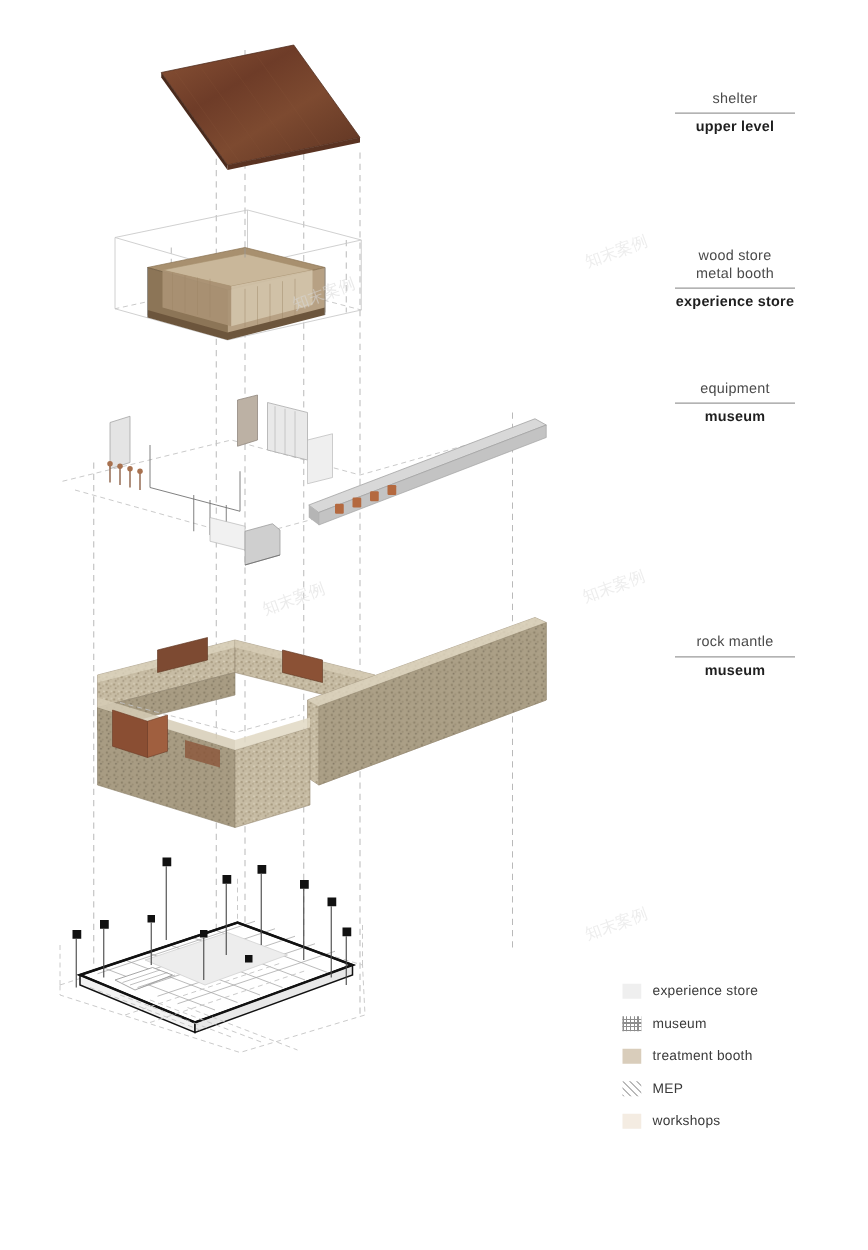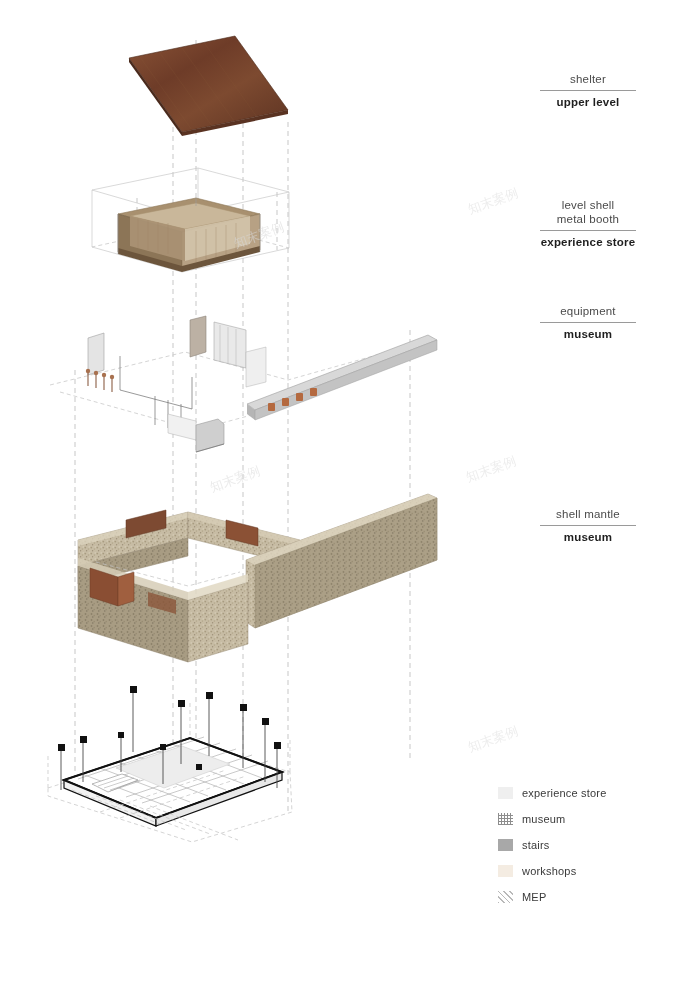--- a/index.html
+++ b/index.html
@@ -312,55 +312,55 @@
     </g>
   </svg>
 
   <div class="ann" style="top:72px">
     <div class="sub">shelter</div>
     <div class="rule"></div>
     <div class="main">upper level</div>
   </div>
 
   <div class="ann" style="top:198px">
-    <div class="sub">level shell</div>
+    <div class="sub">wood store</div>
     <div class="sub">metal booth</div>
     <div class="rule"></div>
     <div class="main">experience store</div>
   </div>
 
   <div class="ann" style="top:304px">
     <div class="sub">equipment</div>
     <div class="rule"></div>
     <div class="main">museum</div>
   </div>
 
   <div class="ann" style="top:507px">
-    <div class="sub">shell mantle</div>
+    <div class="sub">rock mantle</div>
     <div class="rule"></div>
     <div class="main">museum</div>
   </div>
 
 
   <div class="legend">
     <div class="legend-row">
       <span class="swatch sw-experience"></span>
       <span class="legend-label">experience store</span>
     </div>
     <div class="legend-row">
       <span class="swatch sw-museum"></span>
       <span class="legend-label">museum</span>
     </div>
     <div class="legend-row">
-      <span class="swatch sw-stairs"></span>
-      <span class="legend-label">stairs</span>
+      <span class="swatch sw-treatment"></span>
+      <span class="legend-label">treatment booth</span>
+    </div>
+    <div class="legend-row">
+      <span class="swatch sw-mep"></span>
+      <span class="legend-label">MEP</span>
     </div>
     <div class="legend-row">
       <span class="swatch sw-workshops"></span>
       <span class="legend-label">workshops</span>
     </div>
-    <div class="legend-row">
-      <span class="swatch sw-mep"></span>
-      <span class="legend-label">MEP</span>
-    </div>
   </div>
 
 </div>
 
 </body></html>

